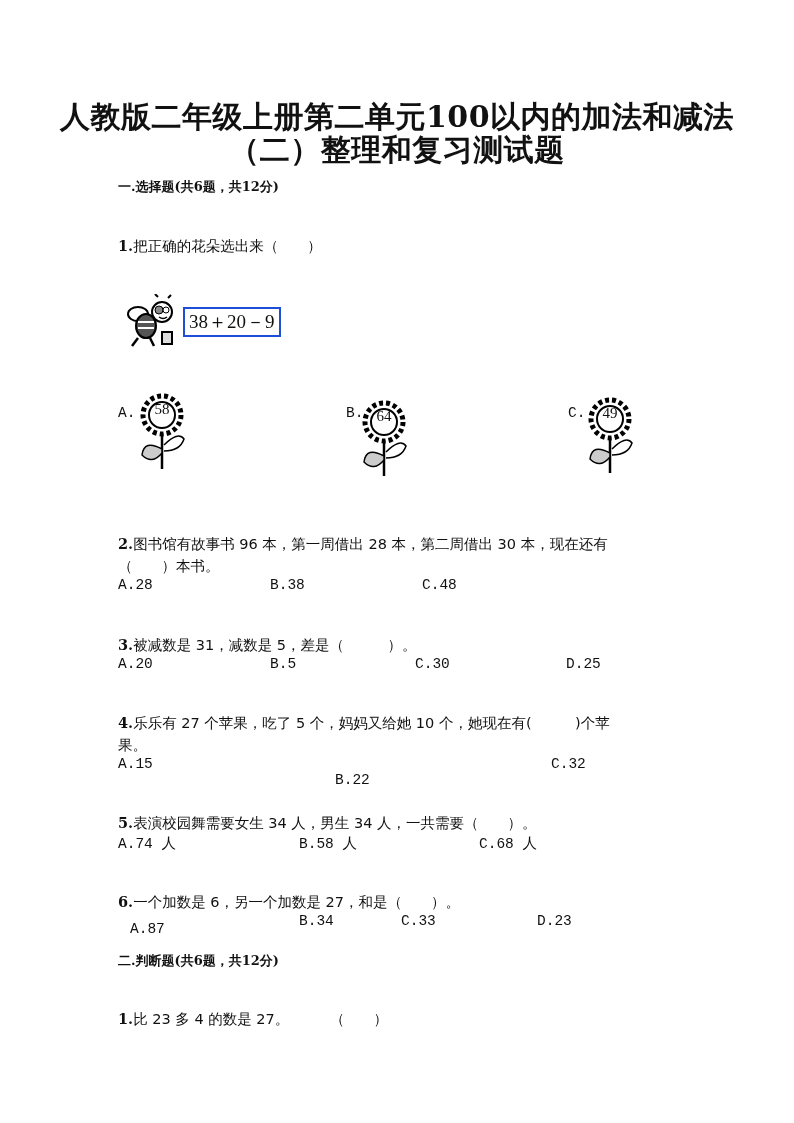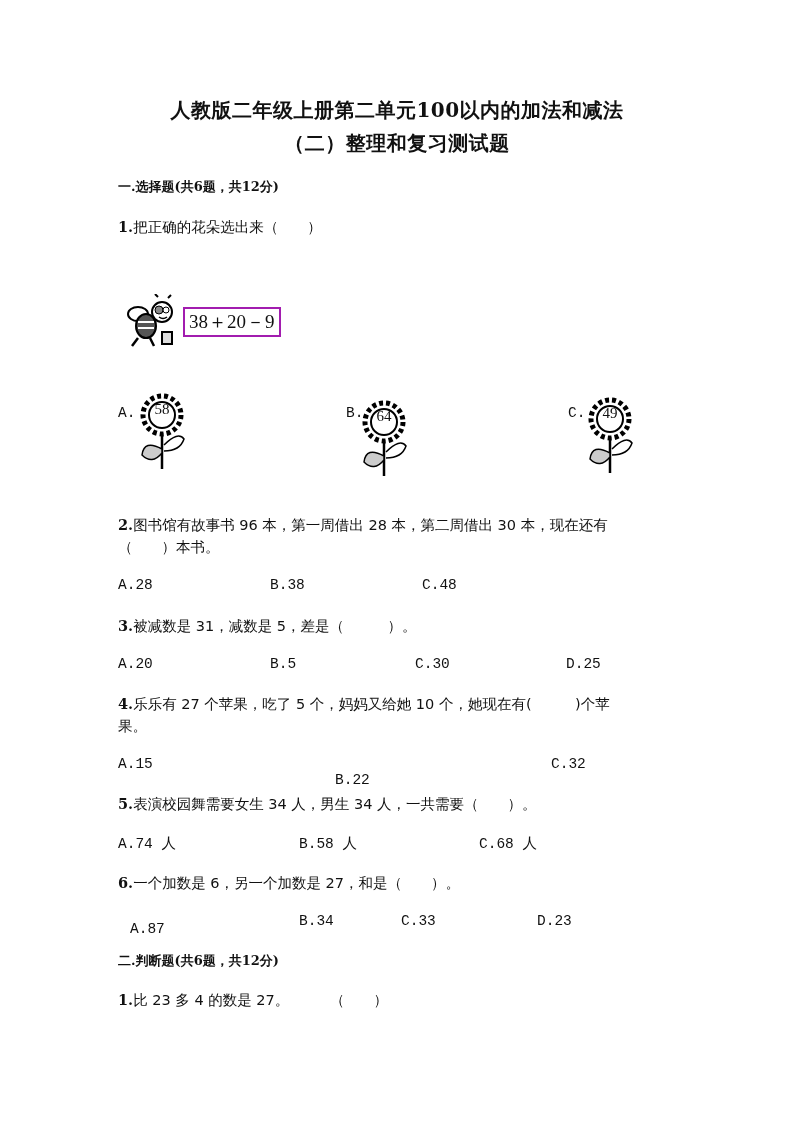--- a/index.html
+++ b/index.html
@@ -1,24 +1,24 @@
 <!DOCTYPE html>
 <html><head>
 <meta charset="utf-8">
 <style>
   html, body { margin: 0; padding: 0; background: #ffffff; }
   body { width: 794px; height: 1123px; position: relative; overflow: hidden;
          font-family: "DejaVu Serif", "Liberation Serif", serif; color: #111; }
   .abs { position: absolute; white-space: nowrap; }
-  .title { font-family: "DejaVu Serif", serif; font-weight: bold; font-size: 20px; letter-spacing: 0.5px; left: 0; width: 794px; text-align: center; }
+  .title { font-family: "DejaVu Serif", serif; font-weight: bold; font-size: 30px; letter-spacing: 0.5px; left: 0; width: 794px; text-align: center; }
   .section { font-weight: bold; font-size: 13px; }
-  .q { font-family: "DejaVu Sans", sans-serif; font-size: 14.5px; }
+  .q { font-family: "DejaVu Sans", sans-serif; font-size: 14.5px; margin-top: 19px; }
   .q .num { font-weight: bold; font-family: "DejaVu Serif", serif; }
   .opt { font-family: "Liberation Mono", "DejaVu Sans Mono", monospace; font-size: 14.5px; }
-  .expr-box { position: absolute; border: 2px solid #a21caf; font-family: "Liberation Serif", serif; font-size: 19px; padding: 0 4px; line-height: 26px; height: 26px; }
+  .expr-box { position: absolute; border: 2px solid #1d4ed8; font-family: "Liberation Serif", serif; font-size: 19px; padding: 0 4px; line-height: 26px; height: 26px; }
   .flower { position: absolute; width: 58px; height: 78px; }
   .flower-num { position: absolute; left: 0; top: 8px; width: 44px; text-align: center; font-family: "Liberation Serif", serif; font-size: 15px; }
 </style>
 </head>
 <body>
 
 <div class="abs title" style="top:97px;">人教版二年级上册第二单元100以内的加法和减法</div>
 <div class="abs title" style="top:130px;">（二）整理和复习测试题</div>
 
 <div class="abs section" style="left:118px; top:178px;">一.选择题(共6题，共12分)</div>

